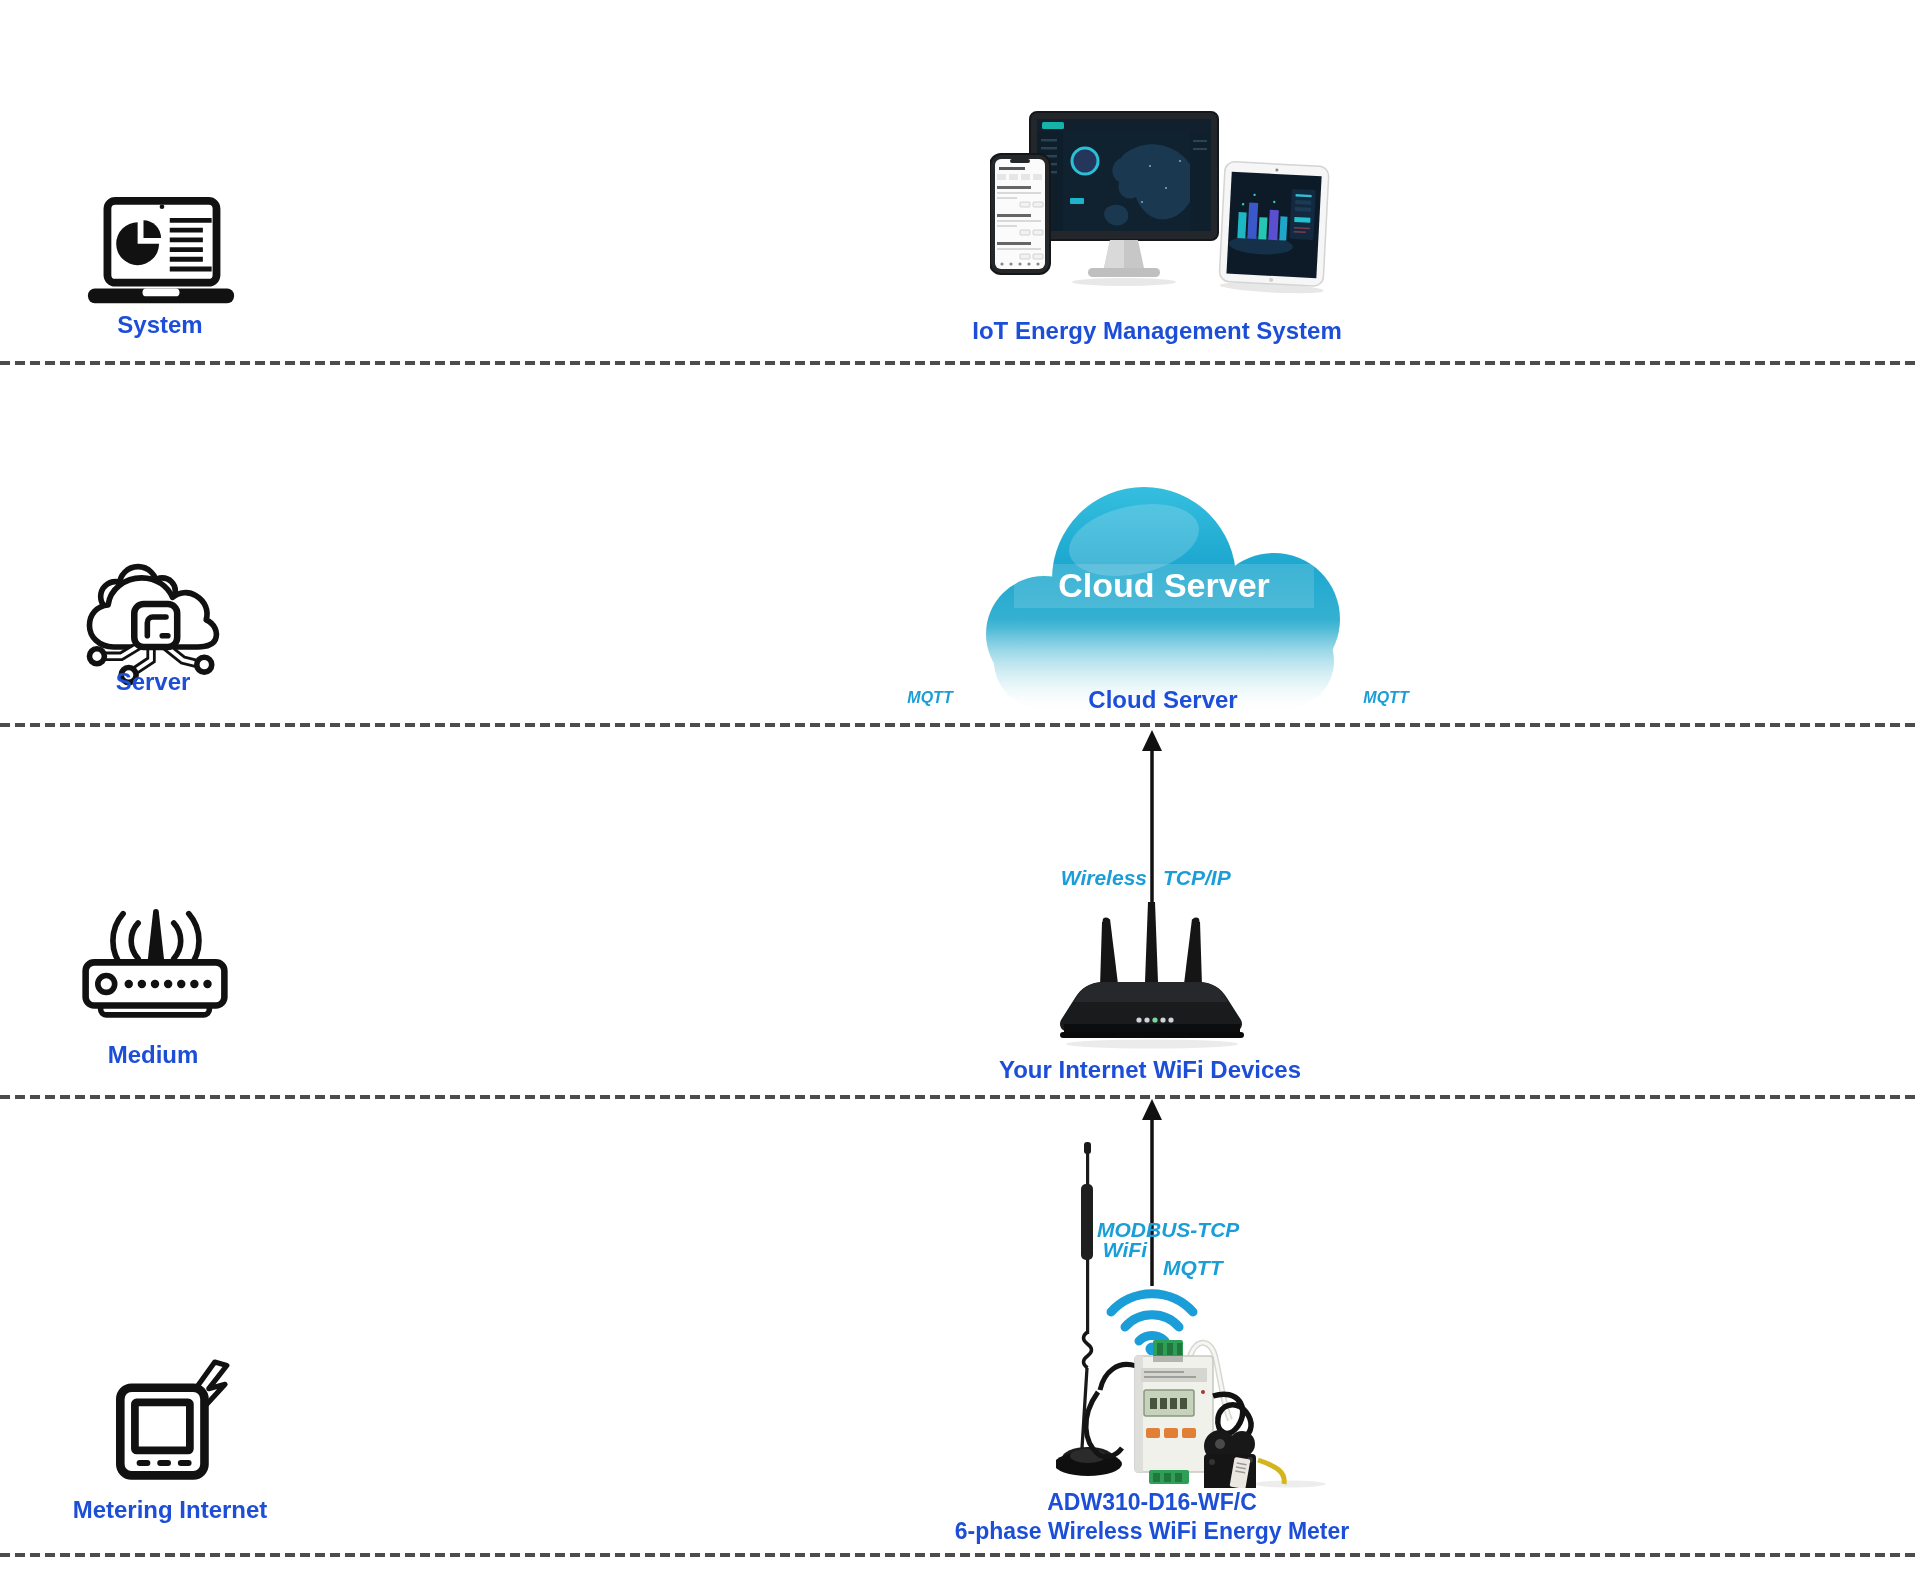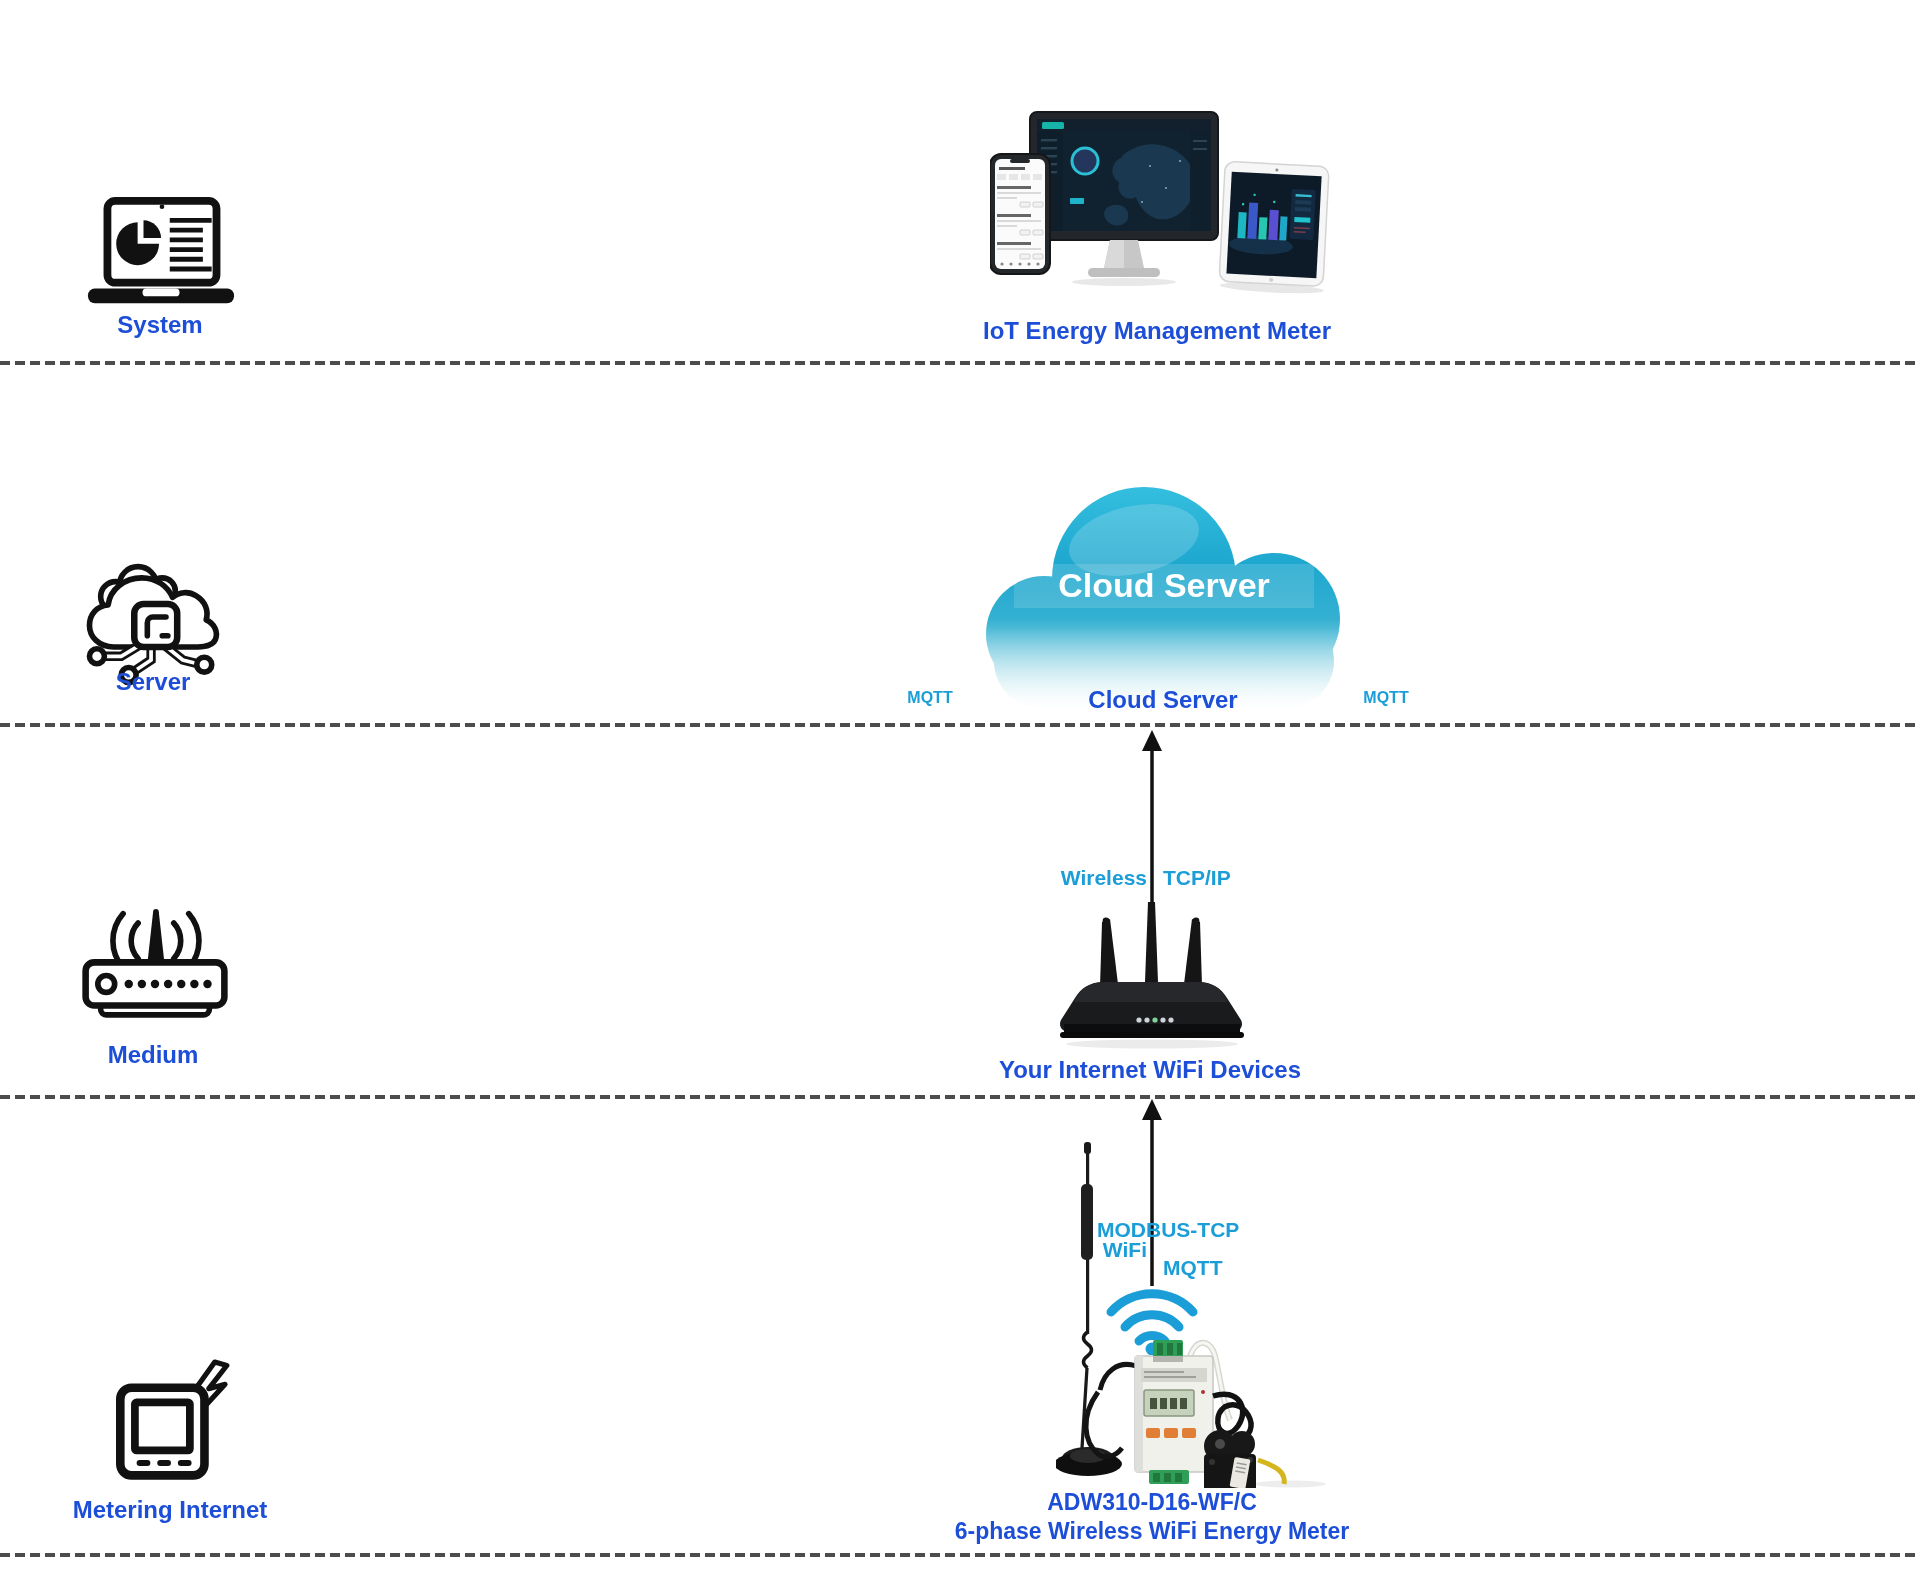--- a/index.html
+++ b/index.html
@@ -1,21 +1,21 @@
 <!DOCTYPE html>
 <html><head>
 <meta charset="utf-8">
 <style>
   html,body{margin:0;padding:0;background:#ffffff;}
   #stage{position:relative;width:1920px;height:1589px;background:#ffffff;overflow:hidden;
          font-family:"Liberation Sans","DejaVu Sans",sans-serif;}
   .divider{position:absolute;left:0;width:1920px;height:4px;
            background:repeating-linear-gradient(90deg,#4c4c4c 0 10px,transparent 10px 15px);}
   .lbl{position:absolute;font-weight:700;color:#1d4ed8;white-space:nowrap;line-height:1.15;}
-  .cy{position:absolute;font-weight:700;color:#1b9ed7;white-space:nowrap;line-height:1.15;}
+  .cy{position:absolute;font-weight:700;color:#1b9ed7;white-space:nowrap;line-height:1.15;font-style:italic;}
   .ctr{transform:translateX(-50%);}
   .rgt{transform:translateX(-100%);}
   .f24{font-size:24px;} .f23{font-size:23px;text-align:right;} .f21{font-size:21px;} .f16{font-size:16px;}
   svg{position:absolute;display:block;}
 </style>
 </head>
 <body>
 
 <div id="stage">
 
@@ -136,21 +136,21 @@
       </g>
       <g fill="#888">
           <circle cx="12" cy="158" r="1.6"></circle>
           <circle cx="21" cy="158" r="1.6"></circle>
         <circle cx="30" cy="158" r="1.6"></circle>
           <circle cx="39" cy="158" r="1.6"></circle>
           <circle cx="48" cy="158" r="1.6"></circle>
         </g>
     </g>
   </svg>
-  <div class="lbl f24 ctr" style="left:1157px;top:317px">IoT Energy Management Meter</div>
+  <div class="lbl f24 ctr" style="left:1157px;top:317px">IoT Energy Management System</div>
 
   <svg style="left:82px;top:548px" width="140" height="140" viewBox="0 0 150 150">
     <g fill="#fff" stroke="#111" stroke-width="6" stroke-linejoin="round" stroke-linecap="round">
       <circle cx="36" cy="52" r="16"></circle>
       <circle cx="60" cy="40" r="20"></circle>
       <circle cx="86" cy="46" r="14"></circle>
       <path d="M34 106 C18 106 8 95 8 83 C8 71 16 62 28 61 C30 44 46 32 64 32 C80 32 92 41 97 53 C104 47 114 46 122 51 C132 57 136 67 133 77 C142 81 146 90 143 98 C140 105 132 106 124 106 Z"></path>
     </g>
     <g stroke="#111" stroke-width="10" stroke-linecap="round" fill="none">
       <path d="M62 104 L42 116 L24 116"></path>

